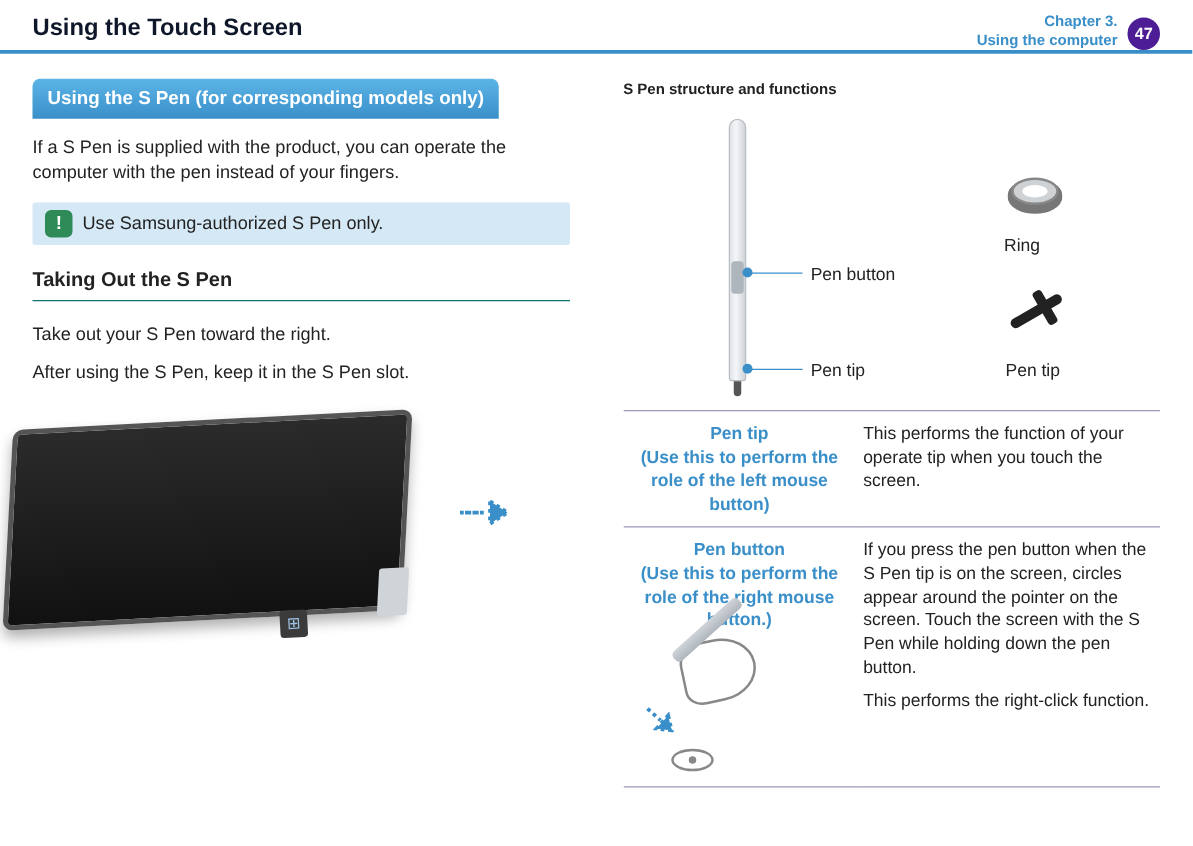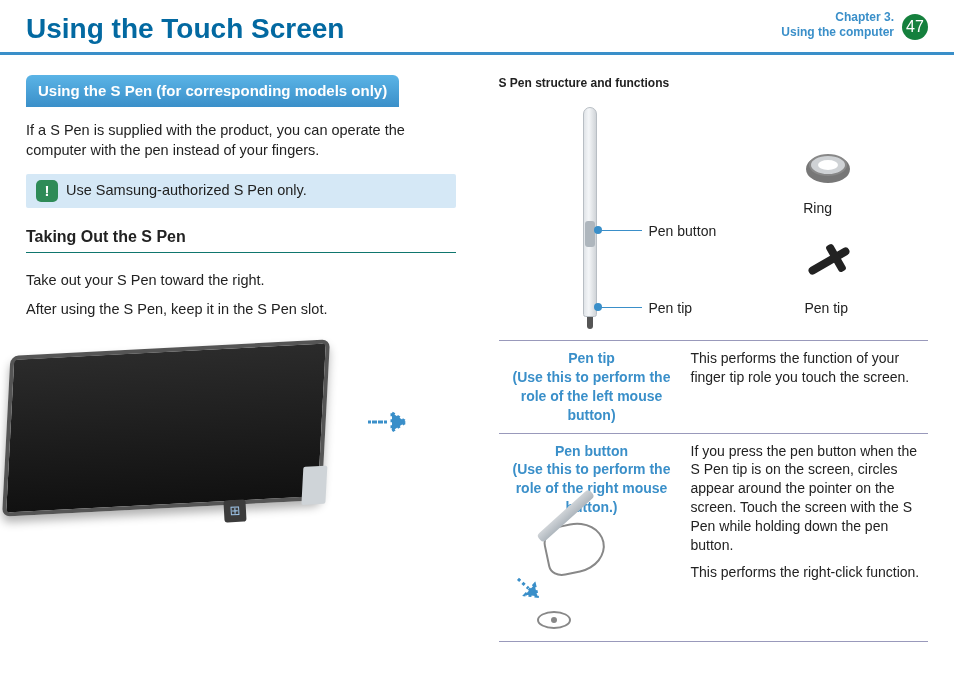--- a/index.html
+++ b/index.html
@@ -1,21 +1,21 @@
 <!DOCTYPE html>
 <html><head>
 <meta charset="utf-8">
 <style>
   *{box-sizing:border-box;margin:0;padding:0}
   body{font-family:"Segoe UI",Arial,sans-serif;width:954px;height:677px;background:#fff;color:#222;overflow:hidden;font-size:14.5px;line-height:1.35}
   .header{display:flex;align-items:flex-start;justify-content:space-between;padding:10px 26px 0 26px;border-bottom:3px solid #3a8fc9}
-  .title{font-size:28px;font-weight:700;color:#0369a1;padding-bottom:4px}
+  .title{font-size:19px;font-weight:700;color:#0f172a;padding-bottom:4px}
   .chap-wrap{display:flex;align-items:flex-end;gap:8px}
   .chap{text-align:right;font-size:12px;font-weight:700;color:#3a8fc9;line-height:1.25}
-  .page-badge{width:26px;height:26px;border-radius:50%;background:#15803d;color:#fff;display:flex;align-items:center;justify-content:center;font-size:16px;font-weight:400}
+  .page-badge{width:26px;height:26px;border-radius:50%;background:#4c1d95;color:#fff;display:flex;align-items:center;justify-content:center;font-size:13px;font-weight:700}
   .cols{display:flex;gap:43px;padding:20px 26px 0 26px}
   .col{flex:1;min-width:0}
   .sect-tag{display:inline-block;background:linear-gradient(#5bb4e6,#3a8fc9);color:#fff;font-weight:700;font-size:15px;padding:6px 12px;border-radius:6px 6px 0 0;margin-bottom:10px}
   .para{margin:4px 0 10px}
   .note{background:#d5e8f6;display:flex;align-items:center;gap:8px;padding:6px 10px;border-radius:2px;margin:14px 0 18px}
   .note .ic{width:22px;height:22px;border-radius:5px;background:#2e8b57;color:#fff;font-weight:700;display:flex;align-items:center;justify-content:center;font-size:15px}
   h4.sub{font-size:16px;font-weight:700;margin:4px 0 18px;border-bottom:1px solid #0f766e;padding-bottom:4px}
   h4.sub-plain{font-size:12px;font-weight:700;margin:0 0 10px}
   
   .ill1{position:relative;height:190px;margin-top:18px}
@@ -130,21 +130,21 @@
       <div class="lbl l-nib">Pen tip</div>
     </div>
 
     <table class="func">
       <tbody>
           <tr>
         <td class="k">
           <div class="sub-k">Pen tip</div>
           <div class="sub-k">(Use this to perform the role of the left mouse button)</div>
         </td>
-        <td>This performs the function of your finger tip role you touch the screen.</td>
+        <td>This performs the function of your operate tip when you touch the screen.</td>
       </tr>
       <tr>
         <td class="k">
           <div class="sub-k">Pen button</div>
           <div class="sub-k">(Use this to perform the role of the right mouse button.)</div>
           <div class="hand-ill">
             <div class="hand-fingers"></div>
             <div class="hand-pen"></div>
             <div class="hand-target"></div>
             <div class="hand-arrow">

